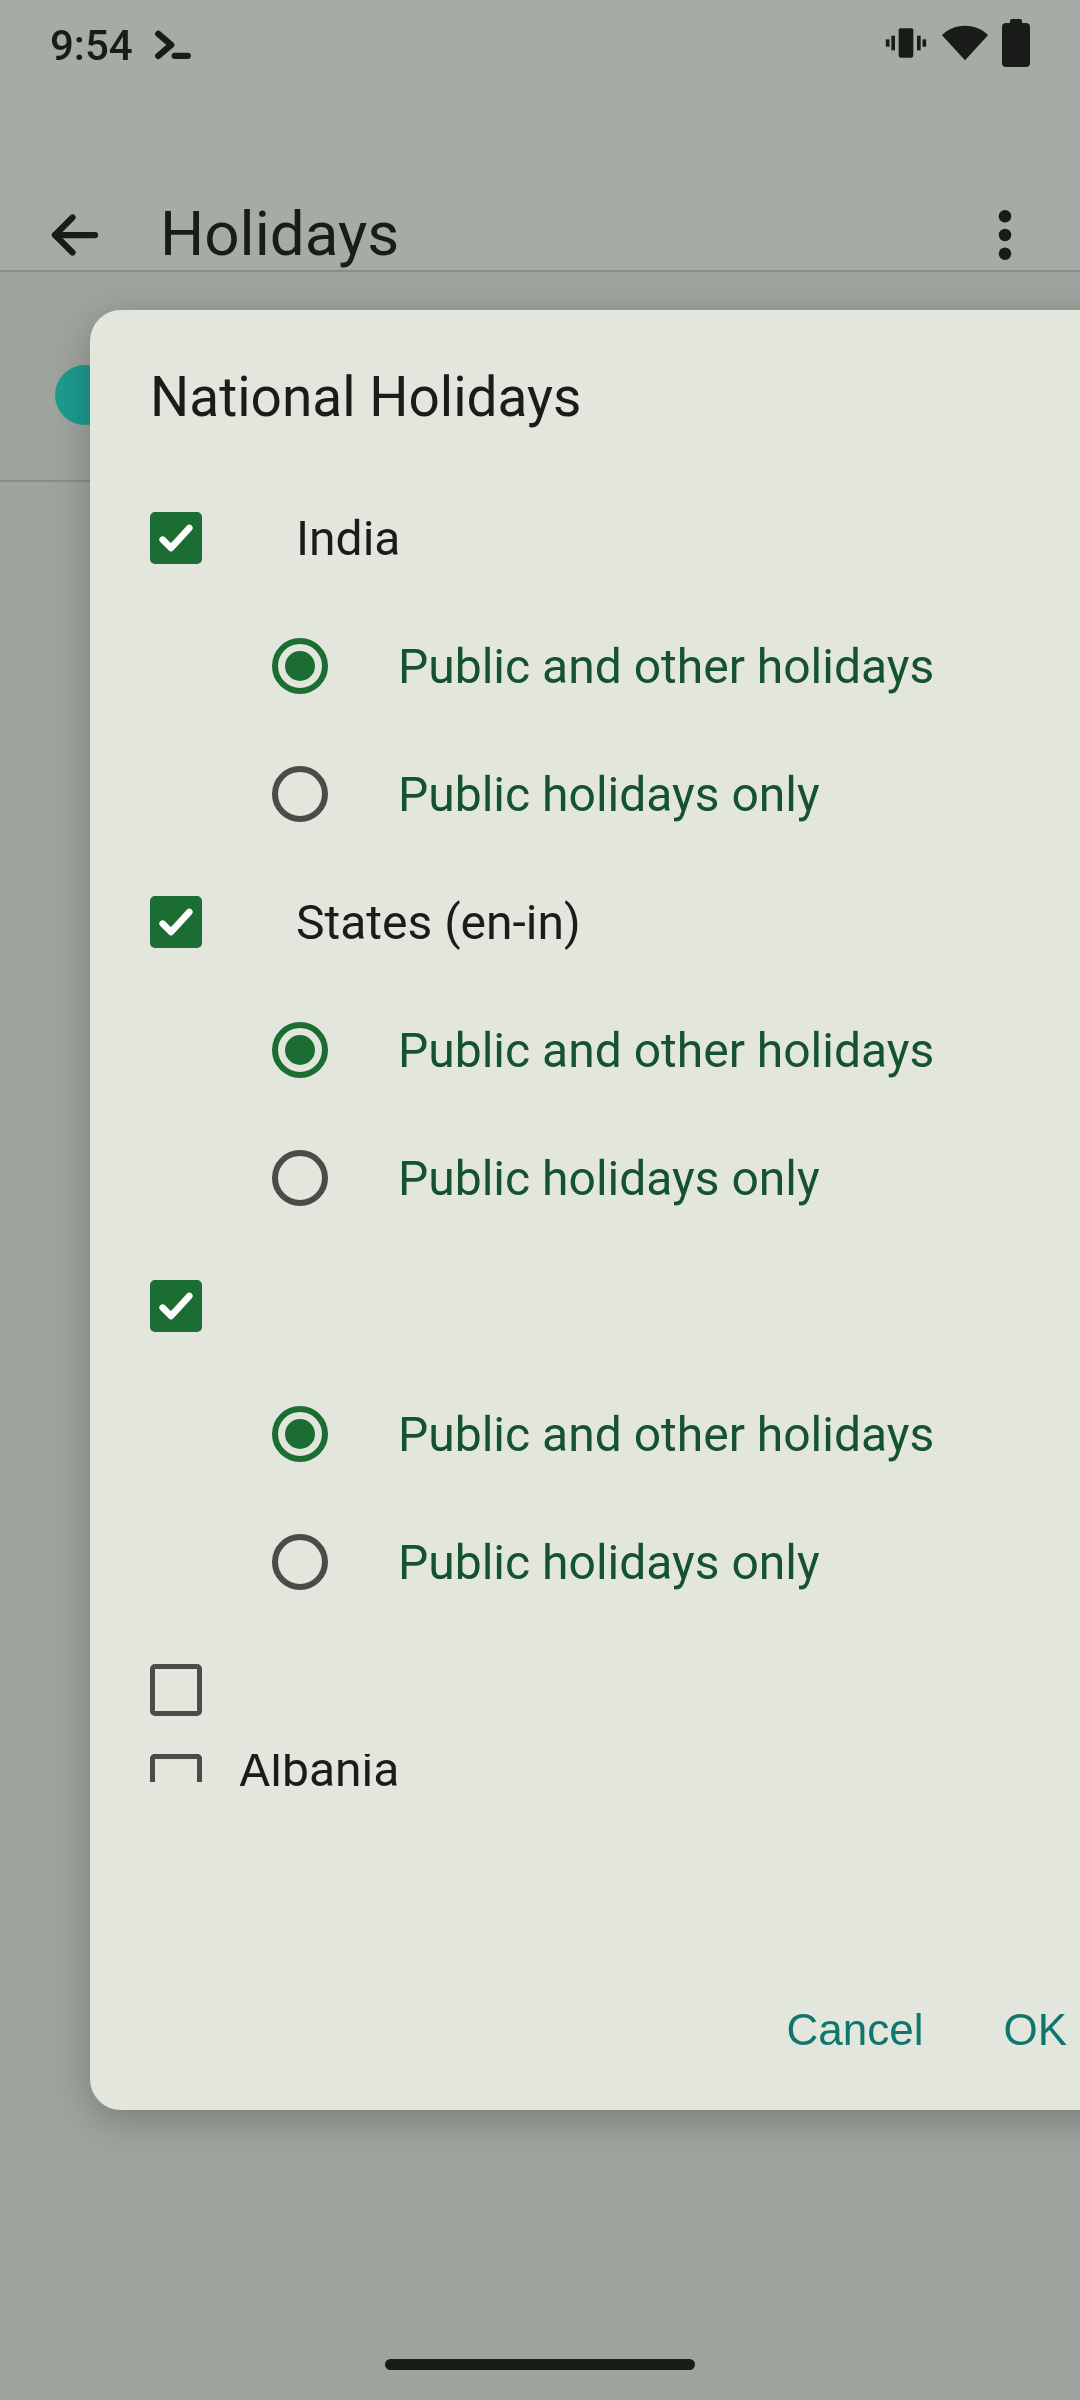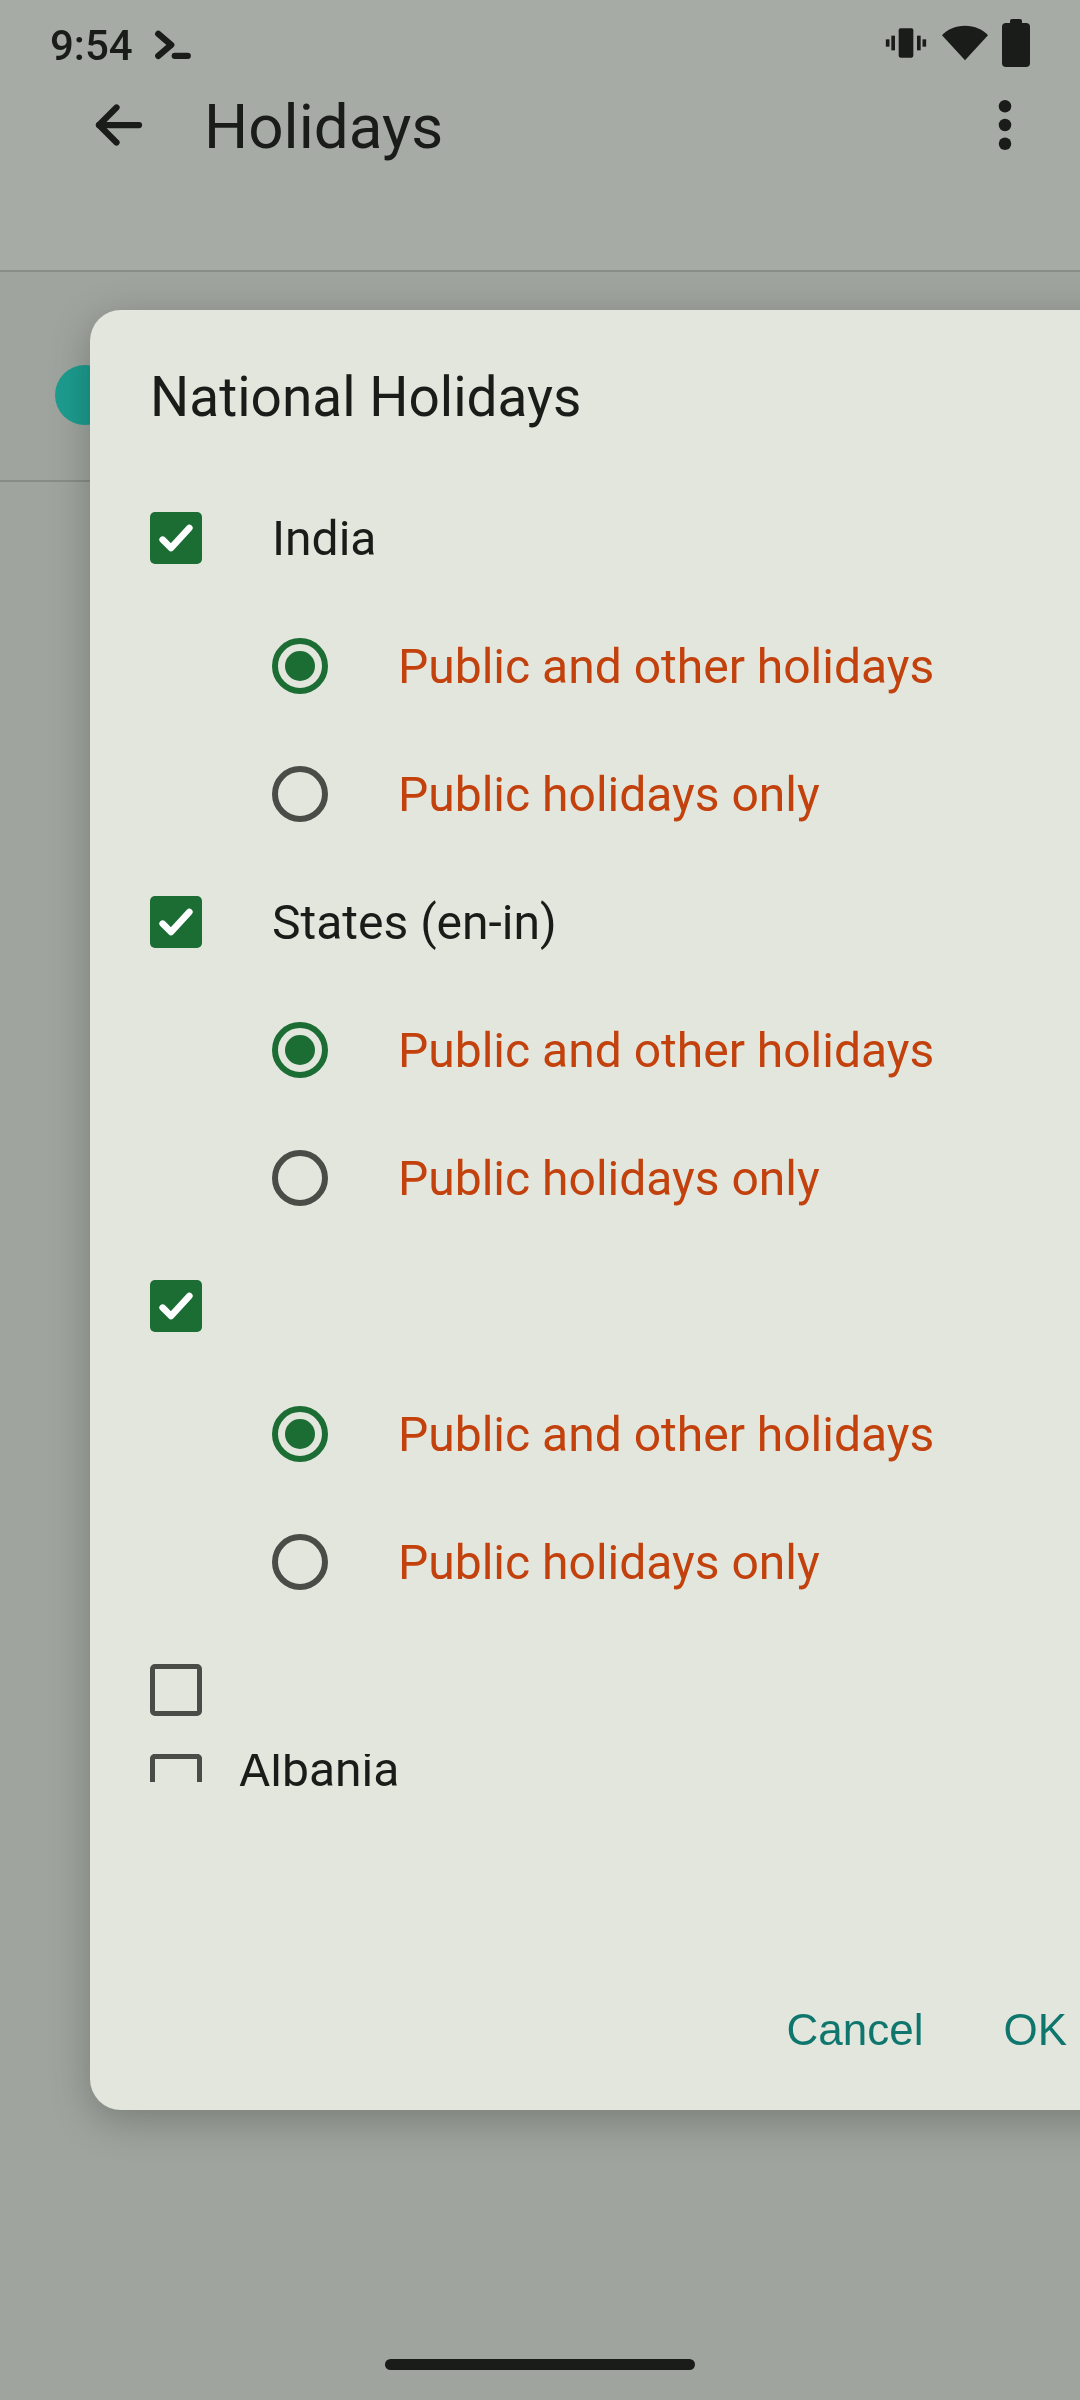--- a/index.html
+++ b/index.html
@@ -41,24 +41,23 @@
     .status-right {
       display: flex;
       align-items: center;
       gap: 14px;
     }
     
     
     .header {
       height: 180px;
       display: flex;
-      align-items: flex-start;
+      align-items: flex-end;
       padding: 0 40px;
       gap: 50px;
-      margin-left: 44px;
     }
     
     .back-button {
       width: 70px;
       height: 70px;
       display: flex;
       align-items: center;
       justify-content: center;
     }
     
@@ -163,20 +162,21 @@
       width: 52px;
       height: 52px;
       border: 5px solid #4a4c48;
       border-radius: 5px;
     }
     
     .country-label {
       font-size: 48px;
       font-weight: 400;
       color: #1a1c19;
+      margin-left: 24px;
     }
     
     .radio-row {
       display: flex;
       align-items: center;
       gap: 70px;
       height: 128px;
       padding-left: 122px;
     }
     
@@ -210,21 +210,21 @@
     .radio-unselected {
       width: 56px;
       height: 56px;
       border: 6px solid #4a4c48;
       border-radius: 50%;
     }
     
     .radio-label {
       font-size: 48px;
       font-weight: 400;
-      color: #c2410c;
+      color: #14532d;
     }
     
     .dialog-actions {
       display: flex;
       justify-content: flex-end;
       gap: 80px;
       padding: 45px 75px 55px;
     }
     
     .dialog-button {

